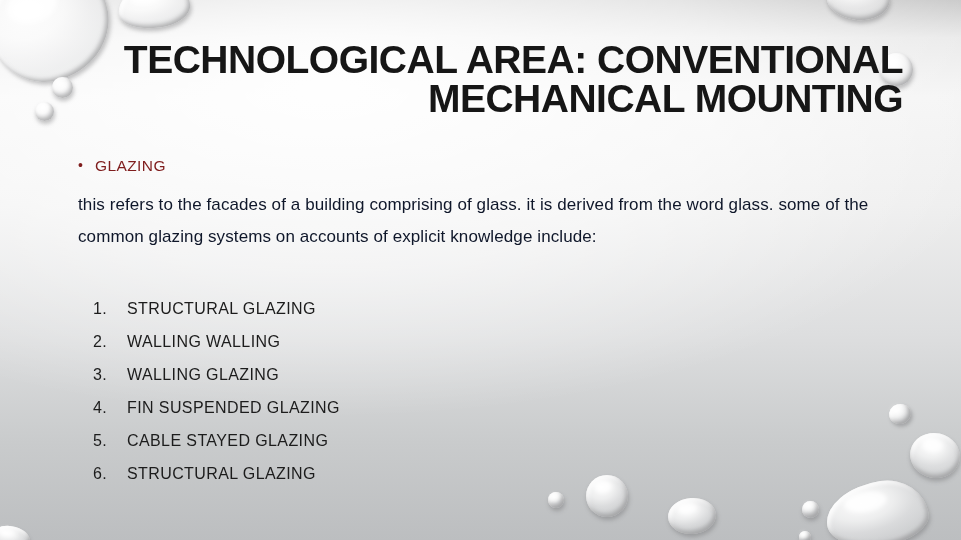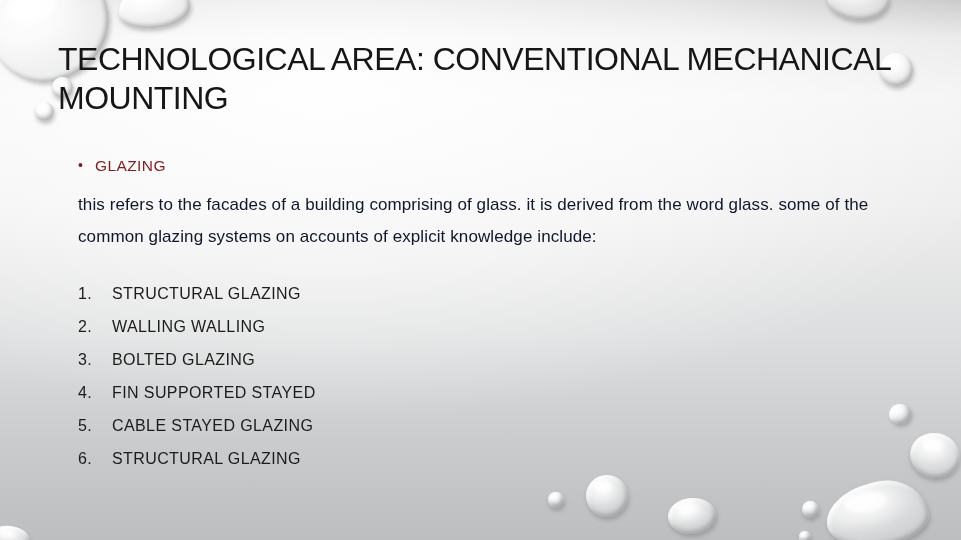--- a/index.html
+++ b/index.html
@@ -8,33 +8,33 @@
     font-family:"Liberation Sans", sans-serif;
     background:
       radial-gradient(ellipse 980px 460px at 34% 16%, rgba(255,255,255,0.95) 0%, rgba(255,255,255,0.55) 40%, rgba(255,255,255,0) 72%),
       linear-gradient(180deg,#c7c7c7 0%, #e9e9e9 7%, #f4f4f4 18%, #eeeeee 38%, #dddedf 62%, #c9cbcc 82%, #bcbec0 100%);
   }
   .slide{position:absolute;inset:0;}
 
   
   .title{
     position:absolute;top:40px;left:0;right:0;margin:0 auto;max-width:845px;
-    text-align:left;font-size:32px;line-height:39px;font-weight:400;
+    text-align:right;font-size:39px;line-height:39px;font-weight:700;
     letter-spacing:-0.5px;color:#161616;
   }
   .bullet-line{
     position:absolute;top:157px;left:78px;color:#7f1d1d;font-size:15.5px;letter-spacing:0.4px;
   }
   .bullet-line .bullet-char{display:inline-block;width:17px;font-size:14px;vertical-align:top;}
   .paragraph{
     position:absolute;top:172px;left:78px;width:795px;
     font-size:17px;line-height:32px;color:#0f172a;letter-spacing:0.1px;
   }
   .num-list{
-    position:absolute;top:285px;left:78px;margin:0;padding:0;list-style:none;
+    position:absolute;top:285px;left:78px;margin:15px;padding:0;list-style:none;
     font-size:16px;color:#1c1c1c;letter-spacing:0.4px;
   }
   .num-list li{height:33px;}
   .num-list .num{display:inline-block;width:34px;}
 
   
   .drop{
     position:absolute;border-radius:50%;
     background:radial-gradient(ellipse 70% 60% at 36% 30%,
        rgba(255,255,255,0.95) 0%, rgba(252,252,252,0.75) 45%,
@@ -79,24 +79,24 @@
   <p class="paragraph">this refers to the facades of a building comprising of glass. it is derived from the word glass. some of the common glazing systems on accounts of explicit knowledge include:</p>
 
   <ol class="num-list">
     <li>
       <span class="num">1.</span><span>STRUCTURAL GLAZING</span>
     </li>
     <li>
       <span class="num">2.</span><span>WALLING WALLING</span>
     </li>
     <li>
-      <span class="num">3.</span><span>BOLTED GLAZING</span>
+      <span class="num">3.</span><span>WALLING GLAZING</span>
     </li>
     <li>
-      <span class="num">4.</span><span>FIN SUPPORTED STAYED</span>
+      <span class="num">4.</span><span>FIN SUSPENDED GLAZING</span>
     </li>
     <li>
       <span class="num">5.</span><span>CABLE STAYED GLAZING</span>
     </li>
     <li>
       <span class="num">6.</span><span>STRUCTURAL GLAZING</span>
     </li>
   </ol>
 
 </div>

